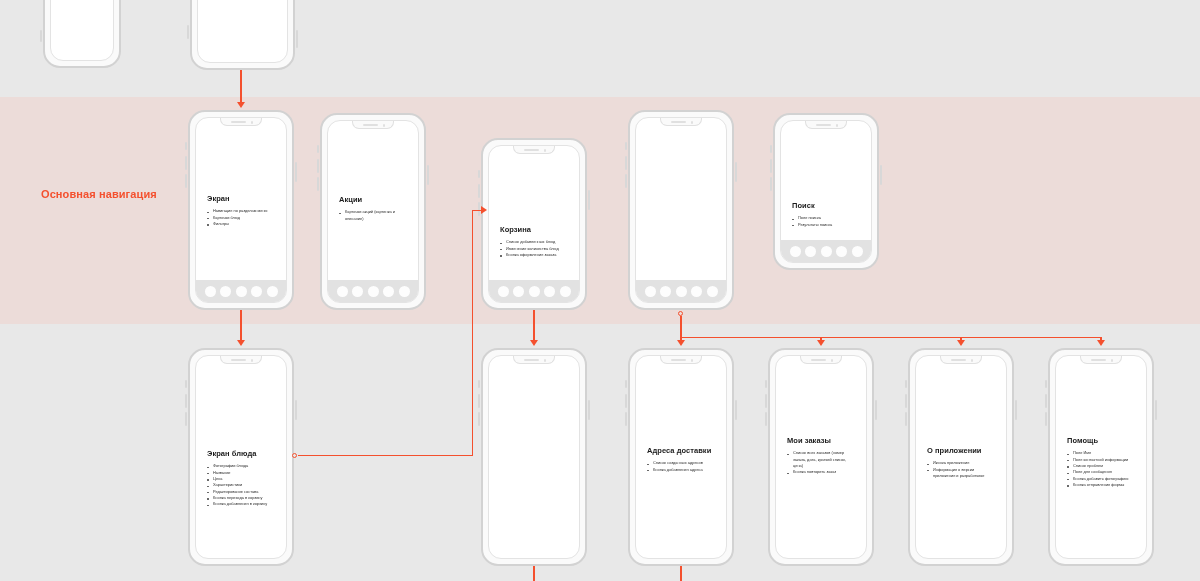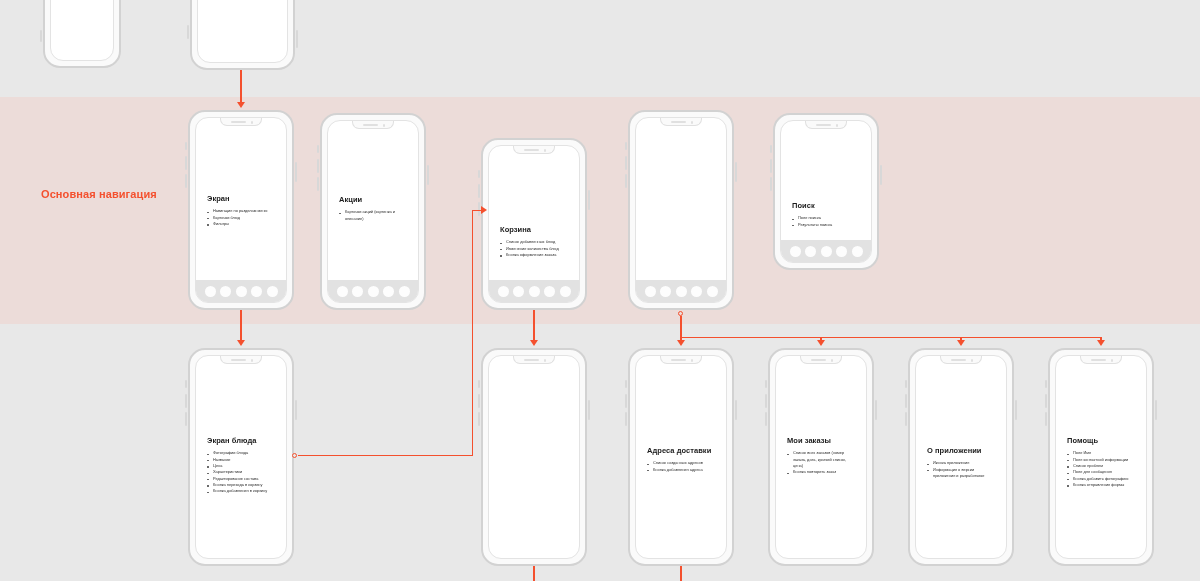--- a/index.html
+++ b/index.html
@@ -279,21 +279,21 @@
     <div class="btn-side btn-right" style="top:52px; height:20px;"></div>
   </div>
 
   <div class="phone" style="left:188px; top:348px; width:106px; height:218px;">
     <div class="phone-body">
       <div class="phone-screen">
         <div class="notch">
             <i></i>
             <u></u>
           </div>
-        <div class="screen-content" style="top:80px;">
+        <div class="screen-content" style="top:93px;">
           <div class="screen-title">Экран блюда</div>
           <ul class="screen-list">
             <li>Фотографии блюда</li>
             <li>Название</li>
             <li>Цена</li>
             <li>Характеристики</li>
             <li>Редактирование состава</li>
             <li>Кнопка перехода в корзину</li>
             <li>Кнопка добавления в корзину</li>
           </ul>

